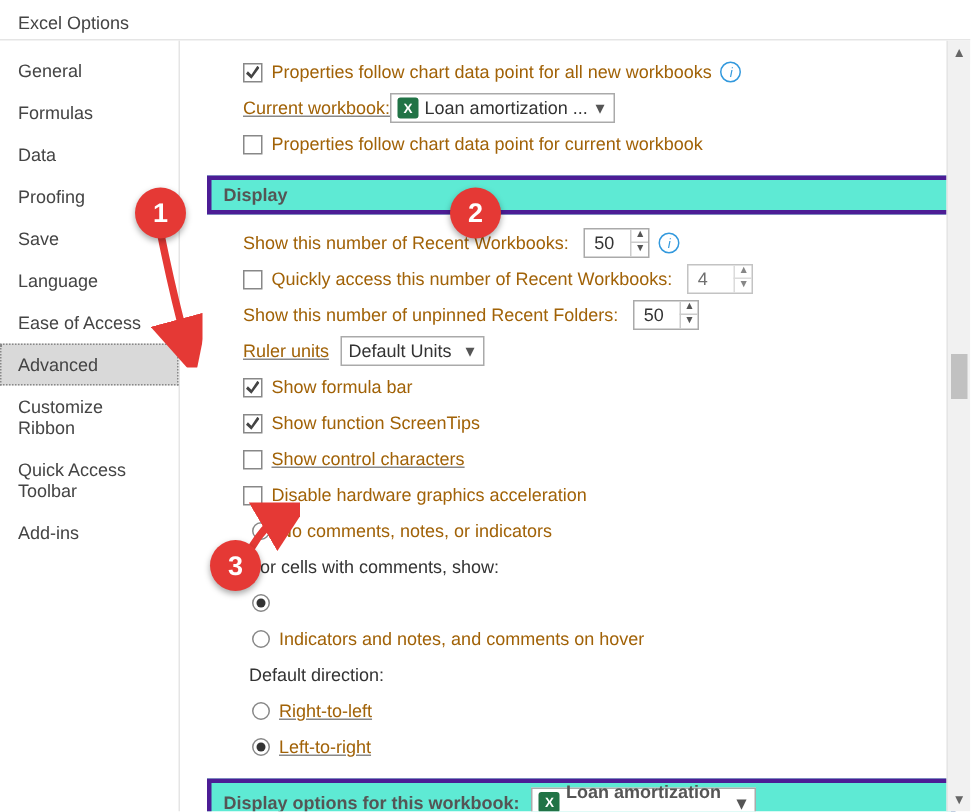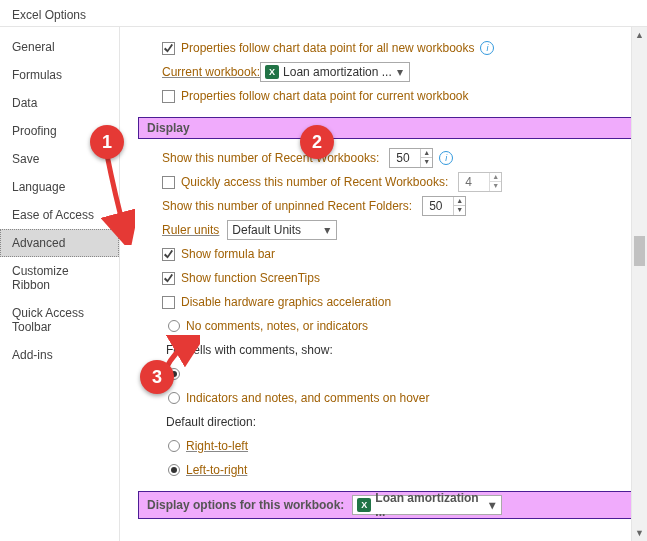--- a/index.html
+++ b/index.html
@@ -9,21 +9,21 @@
   .content { display: flex; height: calc(100% - 26px); border-top: 1px solid #e5e5e5; }
   .sidebar { width: 120px; border-right: 1px solid #e5e5e5; padding-top: 6px; }
   .side-item { padding: 7px 12px; color: #444; cursor: pointer; }
   .side-item.selected { background: #d9d9d9; border: 1px dotted #888; padding: 6px 11px; }
   .main { flex: 1; position: relative; padding: 8px 10px 8px 24px; overflow: hidden; }
   .row { display: flex; align-items: center; margin: 2px 0; min-height: 22px; }
   .chk { width: 13px; height: 13px; border: 1px solid #888; margin-right: 6px; background: #fff; display: inline-flex; align-items: center; justify-content: center; }
   .chk.checked::after { content: ""; width: 9px; height: 9px; background: #444; clip-path: polygon(14% 44%, 0 63%, 40% 100%, 100% 18%, 84% 4%, 40% 70%); }
   .radio { width: 12px; height: 12px; border: 1px solid #888; border-radius: 50%; margin-right: 6px; display: inline-flex; align-items: center; justify-content: center; background: #fff; }
   .radio.checked::after { content: ""; width: 6px; height: 6px; background: #333; border-radius: 50%; }
-  .sect { background: #f0abfc; border: 1px solid #4c1d95; padding: 3px 8px; font-weight: 600; color: #555; margin: 10px 0 8px -6px; }
+  .sect { background: #5eead4; border: 3px solid #4c1d95; padding: 3px 8px; font-weight: 600; color: #555; margin: 10px 0 8px -6px; }
   .sel { display: inline-flex; align-items: center; border: 1px solid #aaa; height: 20px; padding: 0 2px 0 4px; background: #fff; }
   .sel .caret { width: 14px; text-align: center; color: #555; }
   .num { display: inline-flex; align-items: center; border: 1px solid #aaa; height: 20px; background: #fff; }
   .num span.val { padding: 0 6px; min-width: 30px; }
   .num .spin { width: 12px; display: flex; flex-direction: column; }
   .num .spin div { height: 9px; font-size: 7px; line-height: 7px; text-align: center; color: #555; border-left: 1px solid #ccc; }
   .num .spin div:first-child { border-bottom: 1px solid #ccc; }
   .info { display: inline-flex; width: 14px; height: 14px; border: 1px solid #3399dd; border-radius: 50%; color: #3399dd; align-items: center; justify-content: center; font-size: 9px; font-style: italic; margin-left: 6px; }
   .excel-icon { display: inline-flex; width: 14px; height: 14px; background: #217346; color: #fff; font-size: 9px; font-weight: bold; align-items: center; justify-content: center; margin-right: 4px; border-radius: 2px; }
   .u { text-decoration: underline; text-decoration-color: #888; }
@@ -107,32 +107,36 @@
         <span class="num">
           <span class="val">50</span>
           <span class="spin">
               <div>▲</div>
               <div>▼</div>
             </span>
         </span>
       </div>
       <div class="row indent">
         <span class="lbl u" style="margin-right:8px;">Ruler units</span>
-        <span class="sel" style="width:110px;">
+        <span class="sel" style="width:96px;">
           <span style="flex:1;">Default Units</span>
           <span class="caret">▾</span>
         </span>
       </div>
       <div class="row indent">
         <span class="chk checked"></span>
         <span class="lbl">Show formula bar</span>
       </div>
       <div class="row indent">
         <span class="chk checked"></span>
         <span class="lbl">Show function ScreenTips</span>
+      </div>
+      <div class="row indent">
+        <span class="chk"></span>
+        <span class="lbl u">Show control characters</span>
       </div>
       <div class="row indent">
         <span class="chk"></span>
         <span class="lbl">Disable hardware graphics acceleration</span>
       </div>
       <div class="row indent2">
         <span class="radio"></span>
         <span class="lbl">No comments, notes, or indicators</span>
       </div>
       <div class="row indent">

